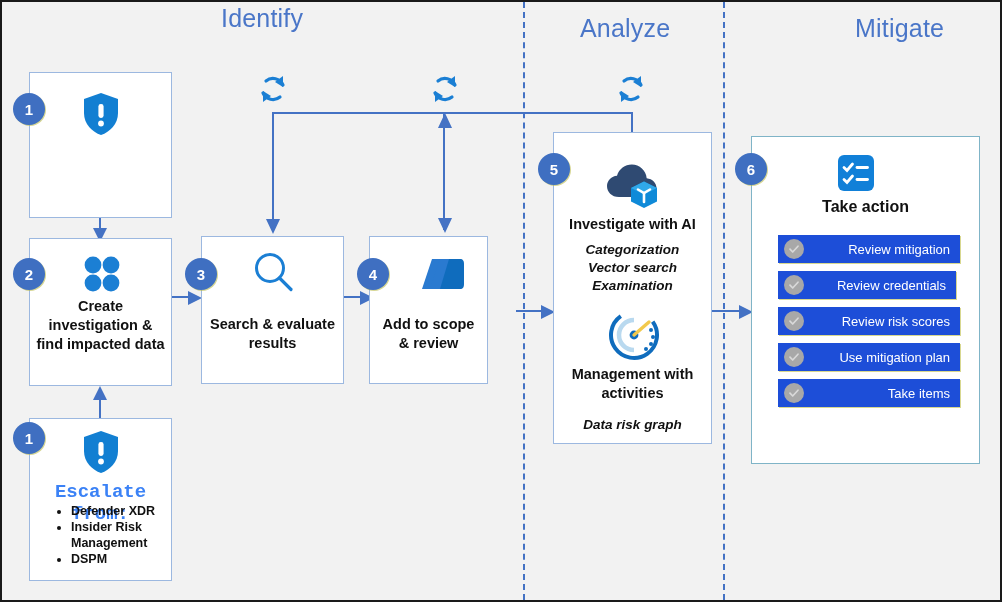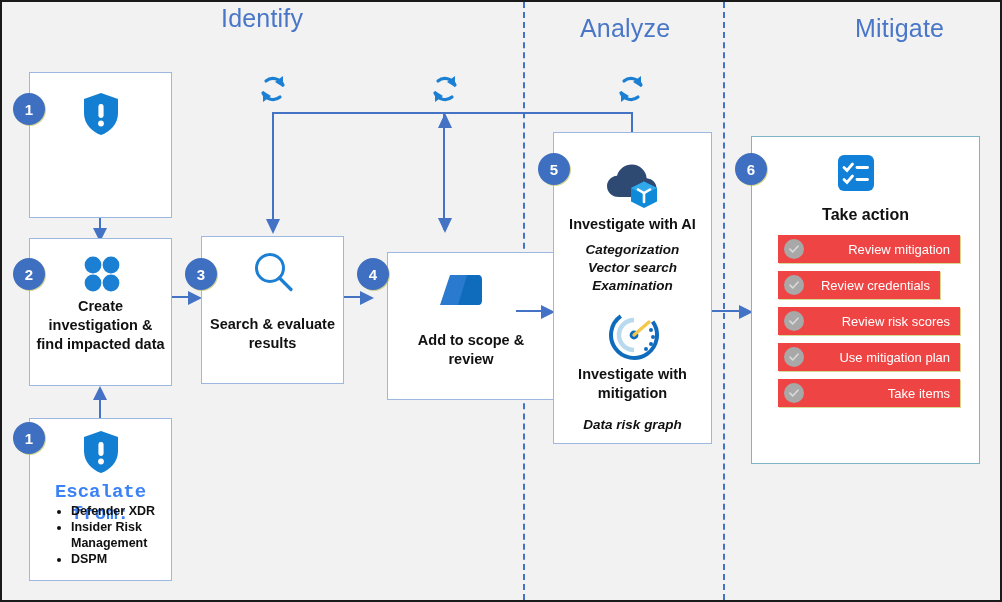--- a/index.html
+++ b/index.html
@@ -89,21 +89,21 @@
     font-weight:700;
     color:#111;
     line-height:16px;
   }
   .esc-list li{margin:0;padding:0;}
 
   
   .action-btn{
     position:absolute;
     height:28px;
-    background:#ef4444;
+    background:#1d4ed8;
     display:flex;
     align-items:center;
     box-sizing:border-box;
     padding:0 10px 0 6px;
     box-shadow:1px 1px 0 rgba(190,190,70,.6);
   }
   .action-btn .chk{
     width:20px;height:20px;border-radius:50%;
     background:#a8a8a8;
     flex:0 0 20px;
@@ -237,21 +237,21 @@
     </svg>
     <div class="node-label" style="top:78px;">Search &amp; evaluate results</div>
   </div>
   <div class="badge" style="left:183px;top:256px;">3</div>
 
   <div class="ln h" style="left:342px;top:294px;width:22px;"></div>
   <svg class="arrowhead" style="left:358px;top:288px;" width="15" height="16" viewBox="0 0 15 16">
     <path d="M0 1 L0 15 L14 8 Z" fill="#4472c4"></path>
   </svg>
 
-  <div class="node" style="left:385px;top:234px;width:168px;height:148px;margin-top:16px;">
+  <div class="node" style="left:367px;top:234px;width:119px;height:148px;">
     <svg class="icon" style="left:48px;top:18px;" width="48" height="40" viewBox="0 0 48 40">
       <path d="M14 4 L30 4 L20 34 L4 34 Z" fill="#2a7ad0"></path>
       <path d="M22 4 L36 4 L26 34 L12 34 Z" fill="#2a7ad0"></path>
       <path d="M31 4 L42 4 C45 4 46 6 46 9 L46 29 C46 32 45 34 42 34 L22 34 Z" fill="#0f6cbd"></path>
     </svg>
     <div class="node-label" style="top:78px;">Add to scope &amp; review</div>
   </div>
   <div class="badge" style="left:355px;top:256px;">4</div>
 
   <div class="ln h" style="left:514px;top:308px;width:30px;"></div>
@@ -281,52 +281,52 @@
       <path d="M26 11 A15 15 0 1 0 26 41" fill="none" stroke="#b9d9ef" stroke-width="4.5"></path>
       <circle cx="26" cy="26" r="4.4" fill="#0f6cbd"></circle>
       <line x1="26" y1="26" x2="41" y2="13" stroke="#f2c94c" stroke-width="3.4" stroke-linecap="round"></line>
       <g fill="#0f6cbd">
         <circle cx="43" cy="21" r="2"></circle>
         <circle cx="45" cy="28" r="2"></circle>
         <circle cx="43" cy="35" r="2"></circle>
         <circle cx="38" cy="40" r="2"></circle>
       </g>
     </svg>
-    <div class="node-label" style="top:232px;">Investigate with mitigation</div>
+    <div class="node-label" style="top:232px;">Management with activities</div>
     <div class="sub-ital" style="top:283px;">Data risk graph</div>
   </div>
   <div class="badge" style="left:536px;top:151px;">5</div>
 
   <div class="ln h" style="left:710px;top:308px;width:32px;"></div>
   <svg class="arrowhead" style="left:737px;top:302px;" width="15" height="16" viewBox="0 0 15 16">
     <path d="M0 1 L0 15 L14 8 Z" fill="#4472c4"></path>
   </svg>
 
   <div class="node teal" style="left:749px;top:134px;width:229px;height:328px;">
     <svg class="icon" style="left:84px;top:16px;" width="40" height="40" viewBox="0 0 40 40">
       <rect x="2" y="2" width="36" height="36" rx="6" fill="#1180d8"></rect>
       <g stroke="#ffffff" stroke-width="2.8" stroke-linecap="round" fill="none">
         <path d="M8 14.5 L11 17.5 L16.5 11"></path>
         <path d="M8 26.5 L11 29.5 L16.5 23"></path>
         <path d="M21 14.5 L31.5 14.5"></path>
         <path d="M21 26.5 L31.5 26.5"></path>
       </g>
     </svg>
-    <div class="node-label" style="top:60px;font-size:16px;margin-top:8px;">Take action</div>
+    <div class="node-label" style="top:60px;font-size:16px;">Take action</div>
 
     <div class="action-btn" style="left:26px;top:98px;width:182px;">
       <span class="chk">
         <svg width="12" height="12" viewBox="0 0 12 12">
             <path d="M2 6.2 L4.7 9 L10 3.2" fill="none" stroke="#d9d9d9" stroke-width="1.7" stroke-linecap="round" stroke-linejoin="round"></path>
           </svg>
       </span>
       <span class="lbl">Review mitigation</span>
     </div>
 
-    <div class="action-btn" style="left:26px;top:134px;width:162px;">
+    <div class="action-btn" style="left:26px;top:134px;width:178px;">
       <span class="chk">
         <svg width="12" height="12" viewBox="0 0 12 12">
             <path d="M2 6.2 L4.7 9 L10 3.2" fill="none" stroke="#d9d9d9" stroke-width="1.7" stroke-linecap="round" stroke-linejoin="round"></path>
           </svg>
       </span>
       <span class="lbl">Review credentials</span>
     </div>
 
     <div class="action-btn" style="left:26px;top:170px;width:182px;">
       <span class="chk">

